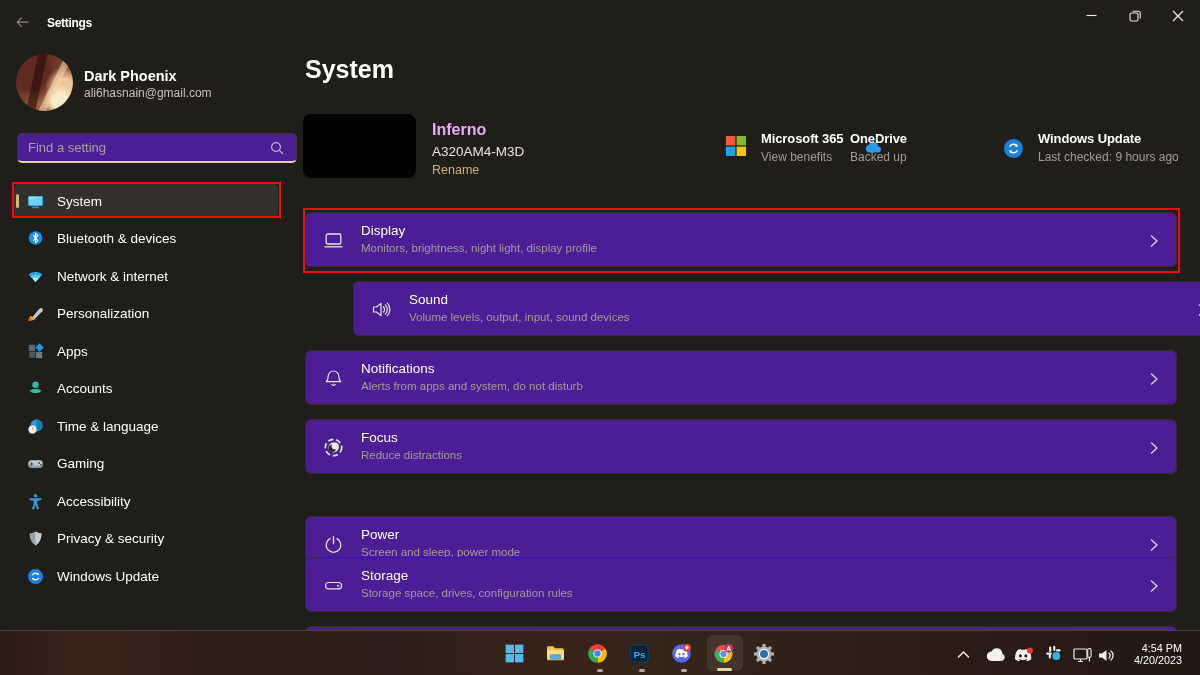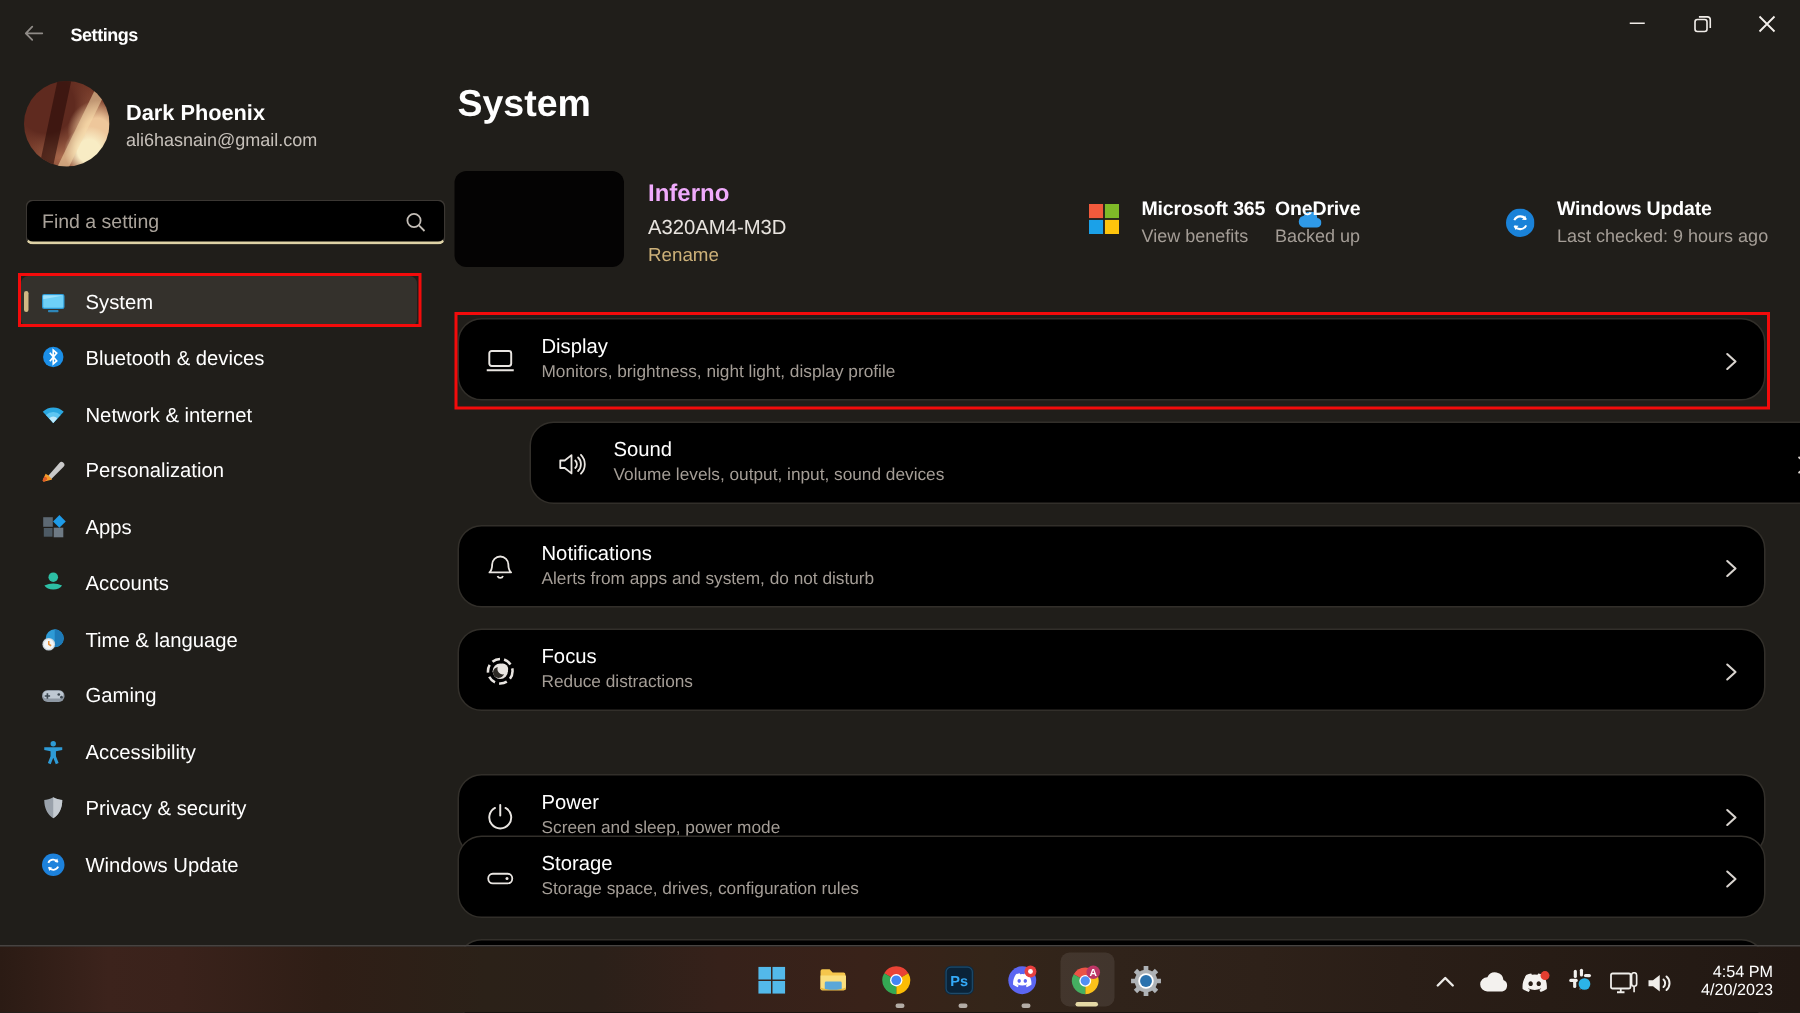--- a/index.html
+++ b/index.html
@@ -16,40 +16,40 @@
       radial-gradient(circle at 76% 82%, #f8ecc4 0 12%, rgba(245,227,184,0) 26%),
       radial-gradient(circle at 86% 58%, #eec79b 0 14%, rgba(232,184,138,0) 34%),
       radial-gradient(circle at 26% 28%, #5f2a1f 0 32%, rgba(110,52,38,0) 62%),
       radial-gradient(circle at 55% 60%, #a96a4d 0 38%, #7c3f2c 68%, #4e2418 100%);
     overflow:hidden;
   }
   .avatar:before { content:""; position:absolute; left:16px; top:-6px; width:9px; height:72px; background:rgba(40,12,8,.6); transform:rotate(12deg); }
   .avatar:after { content:""; position:absolute; left:33px; top:4px; width:7px; height:64px; background:rgba(246,219,170,.55); transform:rotate(26deg); }
   .pname { left:84px; top:68px; font-size:14.5px; font-weight:bold; color:#fff; }
   .pmail { left:84px; top:86px; font-size:12px; color:#c6c0ba; }
-  .search { left:17px; top:133px; width:280px; height:30px; background:#000000; border:1px solid #3b3733;
+  .search { left:17px; top:133px; width:280px; height:30px; background:#4c1d95; border:1px solid #3b3733;
     border-bottom:2px solid #ded2a6; border-radius:5px; display:flex; align-items:center; }
   .search span { color:#a9a29a; font-size:13px; margin-left:10px; flex:1; }
   
   .nav { left:14px; top:184px; width:264px; }
   .nitem { position:absolute; left:0; width:264px; height:34px; border-radius:5px; display:flex; align-items:center; }
   .nitem.sel { background:#34312c; }
   .nitem .pill { position:absolute; left:2px; top:10px; width:3px; height:14px; border-radius:2px; background:#d0b884; }
   .nicon { width:17px; height:17px; margin-left:13px; flex:0 0 17px; }
   .nlabel { color:#ffffff; font-size:13.5px; margin-left:13px; }
   
   .h1 { left:305px; top:55px; font-size:25px; font-weight:bold; color:#fff; letter-spacing:0px; }
   .thumb { left:303px; top:114px; width:113px; height:64px; border-radius:8px; background:#040303; }
   .devname { left:432px; top:121px; font-size:16px; font-weight:bold; color:#f0abfc; }
   .devmodel { left:432px; top:144px; font-size:13.5px; color:#e8e4df; }
   .rename { left:432px; top:163px; font-size:12.5px; color:#cdb179; }
   .ititle { font-size:13px; font-weight:bold; color:#fff; letter-spacing:-0.1px; }
   .isub { font-size:12px; color:#a49d96; margin-top:4px; }
   
-  .card { left:305px; width:872px; height:55px; background:#000000; border:1px solid #322f2a; border-radius:16px; }
+  .card { left:305px; width:872px; height:55px; background:#4c1d95; border:1px solid #322f2a; border-radius:6px; }
   .cicon { position:absolute; left:17px; top:17px; width:21px; height:21px; }
   .ctitle { position:absolute; left:55px; top:10px; font-size:13.5px; color:#fff; }
   .csub { position:absolute; left:55px; top:29px; font-size:11.5px; color:#a49d96; }
   .chev { position:absolute; right:15px; top:21px; width:14px; height:14px; }
   
   .redrect { border:2px solid #f30b0b; background:transparent; z-index:5; }
   
   .taskbar { left:0; top:630px; width:1200px; height:45px; border-top:1px solid #474341;
     background:linear-gradient(90deg,#2b1b14 0%, #3c231c 6%, #3a221b 10%, #2f1e16 18%, #2b2118 27%, #2b2019 33%, #36211a 40%, #392219 48%, #342519 55%, #30231a 62%, #2e2119 70%, #2a1e17 78%, #271c15 86%, #241a14 94%, #221813 100%); }
   .tbicon { position:absolute; top:11.5px; width:21px; height:21px;margin-left:40px; }

